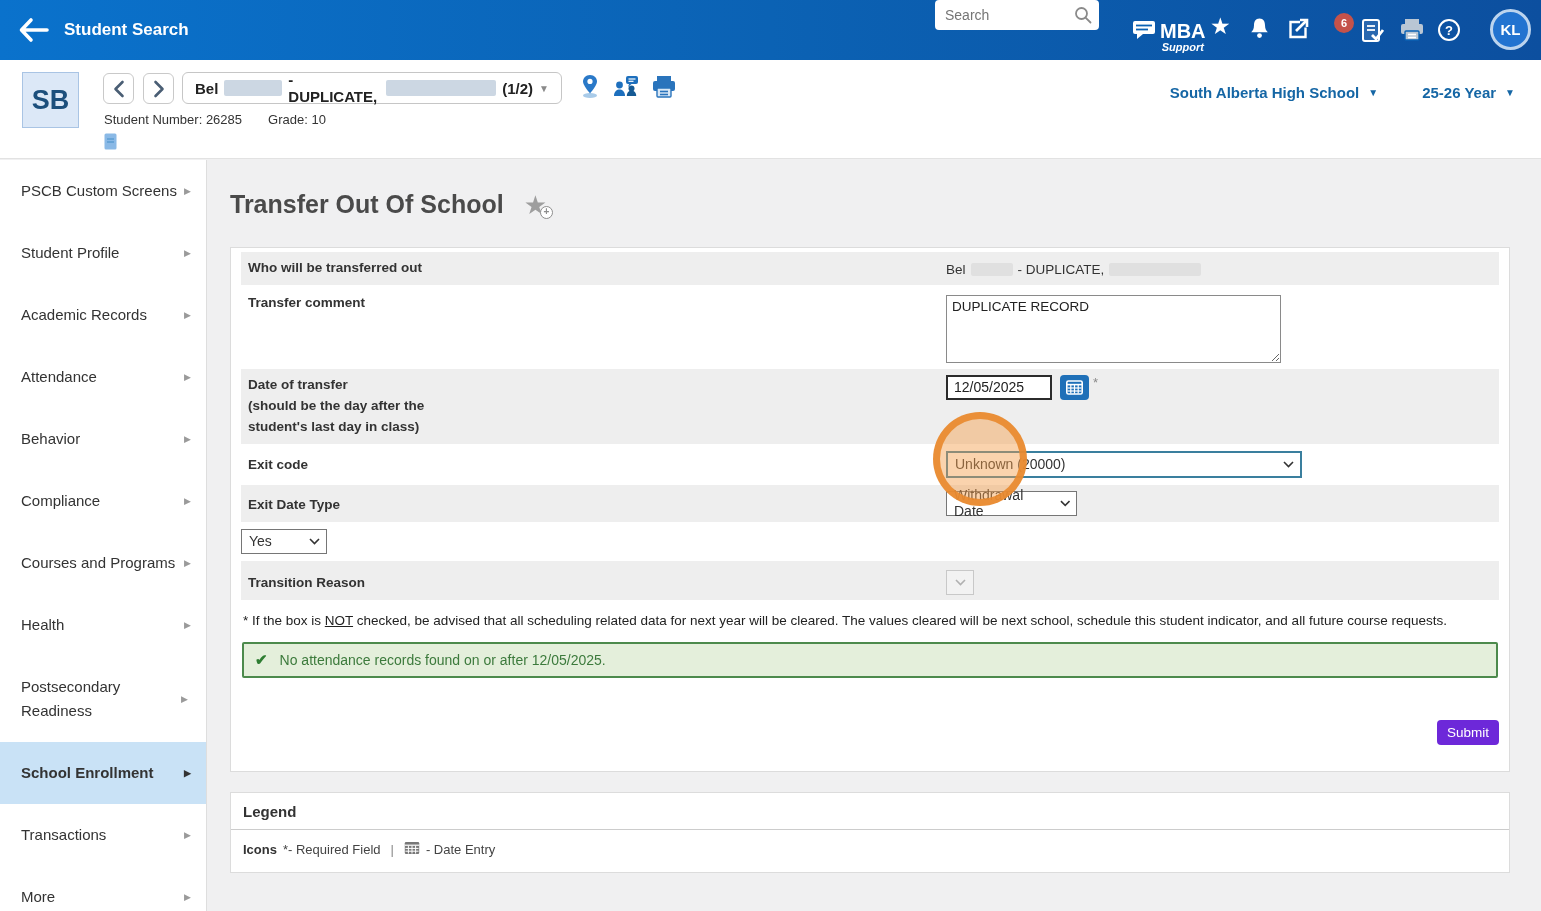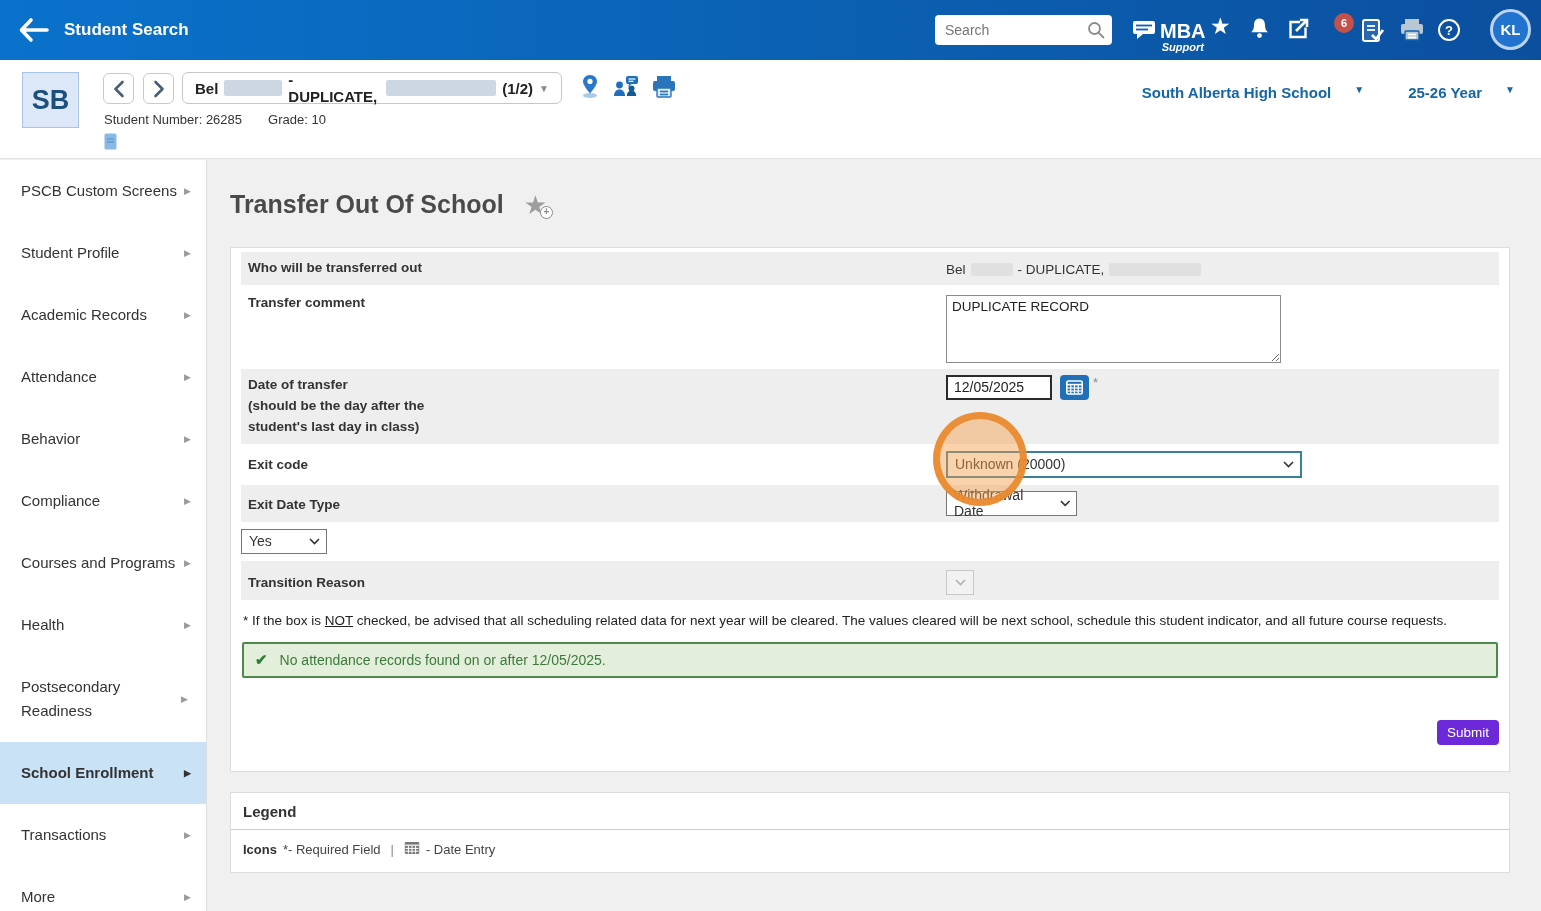--- a/index.html
+++ b/index.html
@@ -11,21 +11,21 @@
     overflow:hidden;
     color:#333;
   }
   
   .topbar {
     position:absolute; left:0; top:0; width:1541px; height:60px;
     background:linear-gradient(90deg,#0a72cc 0%, #0b62b4 50%, #0c4f9f 100%);
   }
   .topbar-left { position:absolute; left:18px; top:0; height:60px; display:flex; align-items:center; gap:14px; }
   .topbar-title { color:#fff; font-size:17px; font-weight:bold; }
-  .search-wrap { position:absolute; left:935px; top:15px; width:177px; height:30px; }
+  .search-wrap { position:absolute; left:935px; top:0; width:164px; height:30px; }
   .search-input {
     width:100%; height:100%; border:none; border-radius:4px; padding:0 30px 0 10px;
     font-size:14px; color:#444; font-family:"Liberation Sans",sans-serif; outline:none; background:#fff;
   }
   .search-icon { position:absolute; right:6px; top:5px; }
   .tb-icon { position:absolute; cursor:pointer; }
   .mba { position:absolute; left:1160px; top:13px; color:#fff; text-align:center; line-height:1.05; cursor:pointer; }
   .mba .l1 { font-size:20px; font-weight:bold;margin-top:8px; }
   .mba .l2 { font-size:11px; font-weight:bold; font-style:italic; }
   .star-glyph { color:#fff; font-size:23px; line-height:1; }
@@ -61,21 +61,21 @@
     display:flex; align-items:center; padding:0 12px 0 12px; gap:6px;
     font-size:15px; font-weight:bold; color:#222; cursor:pointer;
   }
   .name-select .caret { margin-left:auto; color:#8a8a8a; font-size:10px; }
   .redact { display:inline-block; border-radius:2px; background:#ccd7e3; }
   .hdr-icons { position:absolute; left:580px; top:14px; display:flex; gap:13px; align-items:center; }
   .hdr-icons > span { cursor:pointer; }
   .stu-line { position:absolute; left:104px; top:52px; font-size:13px; color:#333; display:flex; gap:26px; }
   .mini-doc { position:absolute; left:104px; top:73px; cursor:pointer; }
   .right-selectors { position:absolute; right:26px; top:24px; display:flex; gap:44px; align-items:center; }
-  .blue-select { color:#1566a5; font-size:15px; font-weight:bold; display:flex; align-items:flex-start; gap:23px; cursor:pointer; }
+  .blue-select { color:#1566a5; font-size:15px; font-weight:bold; display:flex; align-items:center; gap:9px; cursor:pointer; }
   .blue-select .caret { font-size:10px; }
   
   .sidebar { position:absolute; left:0; top:160px; width:207px; bottom:0; background:#fff; border-right:1px solid #dedede; }
   .side-item {
     display:flex; justify-content:space-between; align-items:center;
     padding:19px 15px 19px 21px; font-size:15px; color:#333; cursor:pointer; line-height:1.6;
   }
   .side-item .arr { color:#9a9a9a; font-size:9px; }
   .side-item.active { background:#c9e2f6; font-weight:bold; }
   .side-item.active .arr { color:#333; }

